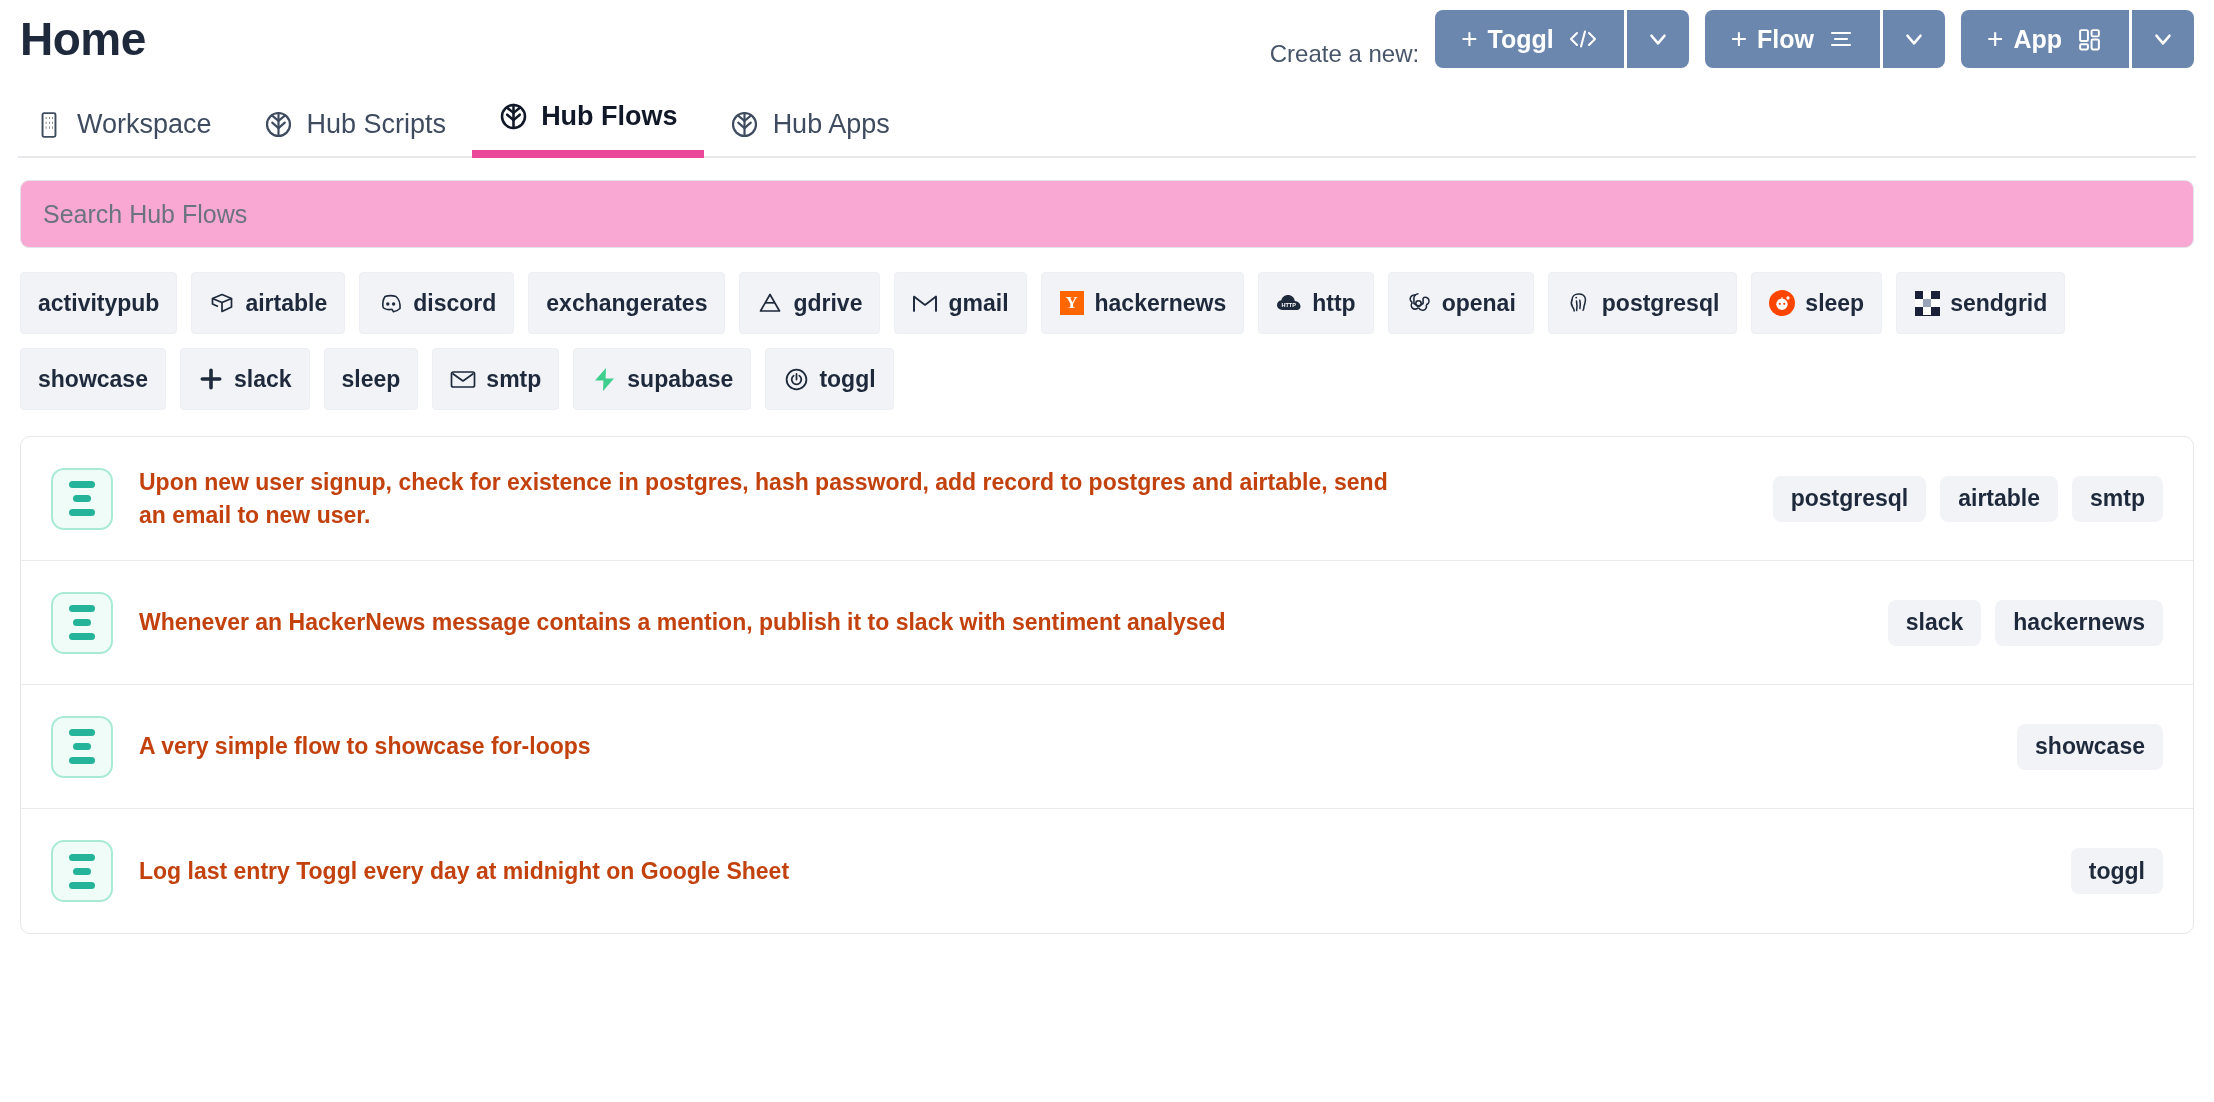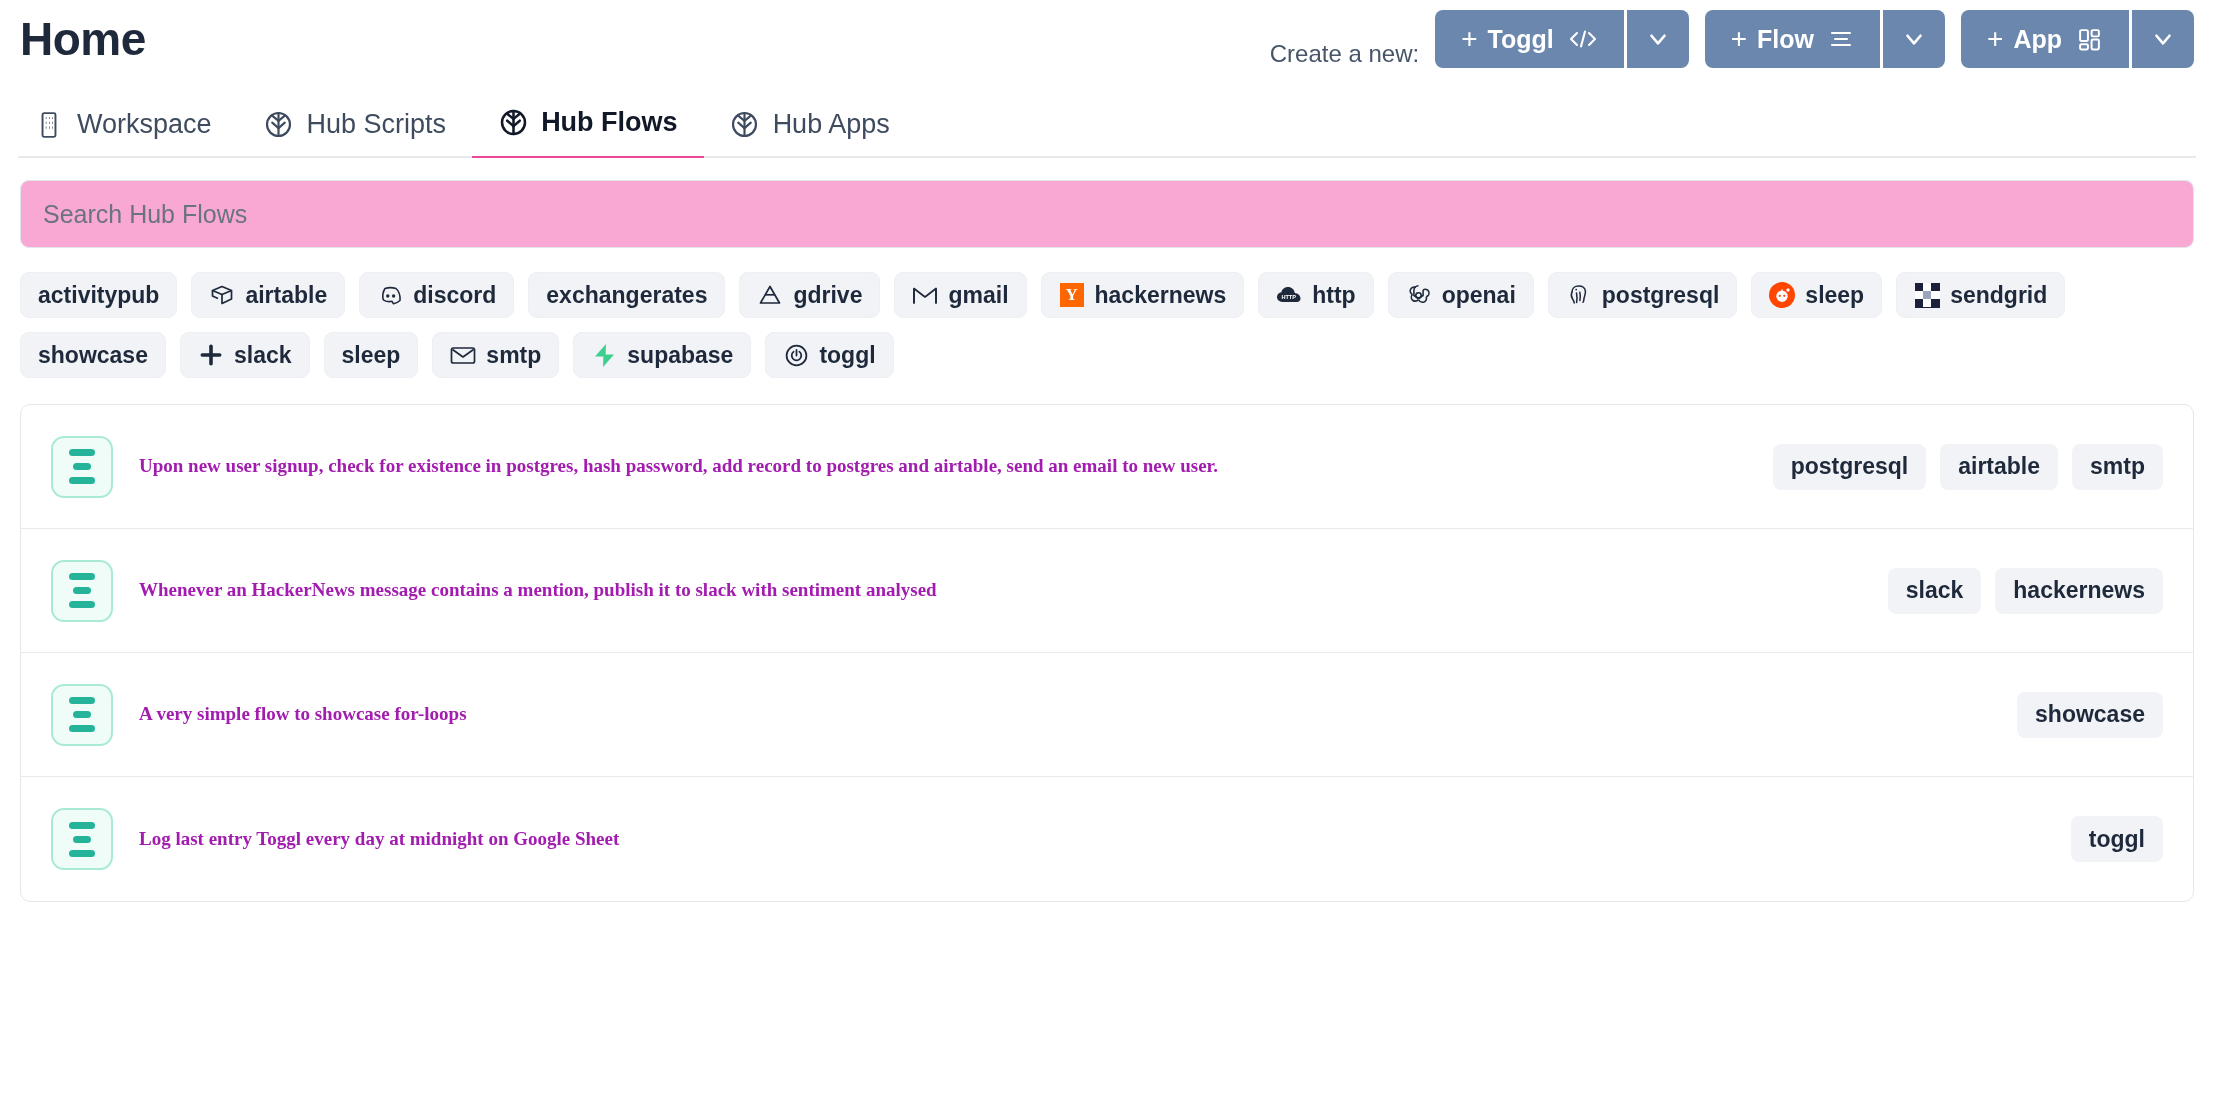--- a/index.html
+++ b/index.html
@@ -40,38 +40,38 @@
   .tabs {
     display: flex; align-items: flex-end; gap: 0;
     border-bottom: 2px solid #e7e9ec; padding: 0 2px; height: 80px;
   }
   .tab {
     display: flex; align-items: center; gap: 13px;
     padding: 0 26px 18px 26px; cursor: pointer;
     font-size: 27px; color: #3f4c5f; position: relative; margin-bottom: -2px;
   }
   .tab:first-child { padding-left: 14px; }
-  .tab.active { color: #111827; font-weight: 700; border-bottom: 2px solid #ec4899; }
+  .tab.active { color: #111827; font-weight: 700; border-bottom: 8px solid #ec4899; }
   .tab .ticon { width: 30px; height: 30px; display: inline-flex; align-items: center; justify-content: center; }
 
   
   .search-wrap { padding: 22px 2px 0 2px; }
   .search-input {
     width: 100%; height: 68px; border: 1px solid #e2e5ea; border-radius: 9px;
     background: #f9a8d4; font-size: 25px; color: #3f4754; padding: 0 22px;
     font-family: "Liberation Sans", sans-serif; outline: none;
   }
   .search-input::placeholder { color: #6b7280; }
 
   
   .chips { display: flex; flex-wrap: wrap; gap: 14px 14px; padding: 24px 2px 0 2px; }
   .chip {
     display: inline-flex; align-items: center; gap: 10px;
-    background: #f1f3f6; border: 1px solid #eceff3; border-radius: 9px;
-    height: 46px; padding: 16px 17px; font-size: 23px; font-weight: 700;
+    background: #f1f3f6; border: 1px solid #eceff3; border-radius: 4px;
+    height: 62px; padding: 16px 17px; font-size: 23px; font-weight: 700;
     color: #1e293b; cursor: pointer; white-space: nowrap;
   }
   .chip .cicon { width: 26px; height: 26px; display: inline-flex; align-items: center; justify-content: center; flex: 0 0 auto; }
 
   
   .list-card {
     margin: 26px 2px 0 2px; border: 1px solid #e5e7eb; border-radius: 10px;
     background: #fff; overflow: hidden;
   }
   .list-row {
@@ -82,22 +82,22 @@
   .flow-icon {
     width: 62px; height: 62px; flex: 0 0 auto; border-radius: 13px;
     background: #f0fcf8; border: 2px solid #a9ead6;
     display: flex; flex-direction: column; align-items: center; justify-content: center; gap: 7px;
   }
   .flow-icon i { display: block; height: 7px; border-radius: 4px; background: #25b499; }
   .flow-icon i:nth-child(1) { width: 26px; }
   .flow-icon i:nth-child(2) { width: 18px; }
   .flow-icon i:nth-child(3) { width: 26px; }
   .row-title {
-    flex: 1 1 auto; font-size: 19px; font-weight: 700; color: #a21caf;
-    line-height: 1.42; max-width: 1250px; font-family: Liberation Serif, serif;
+    flex: 1 1 auto; font-size: 23px; font-weight: 700; color: #c2410c;
+    line-height: 1.42; max-width: 1250px;
   }
   .row-tags { display: flex; align-items: center; gap: 14px; margin-left: auto; flex: 0 0 auto; }
   .tag {
     background: #f1f3f6; border-radius: 8px; height: 46px;
     display: inline-flex; align-items: center; padding: 0 18px;
     font-size: 23px; font-weight: 700; color: #1e293b; white-space: nowrap;
   }
   .hn-badge {
     width: 24px; height: 24px; background: #ff6600; color: #fff;
     font-size: 17px; font-weight: 700; display: flex; align-items: center; justify-content: center;

